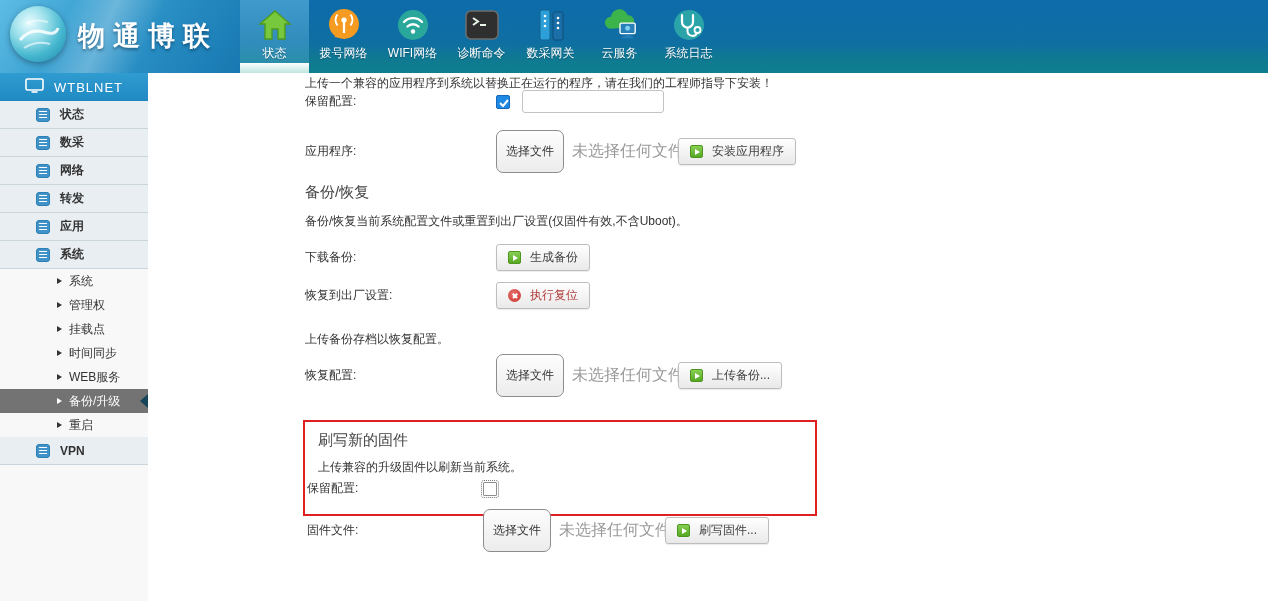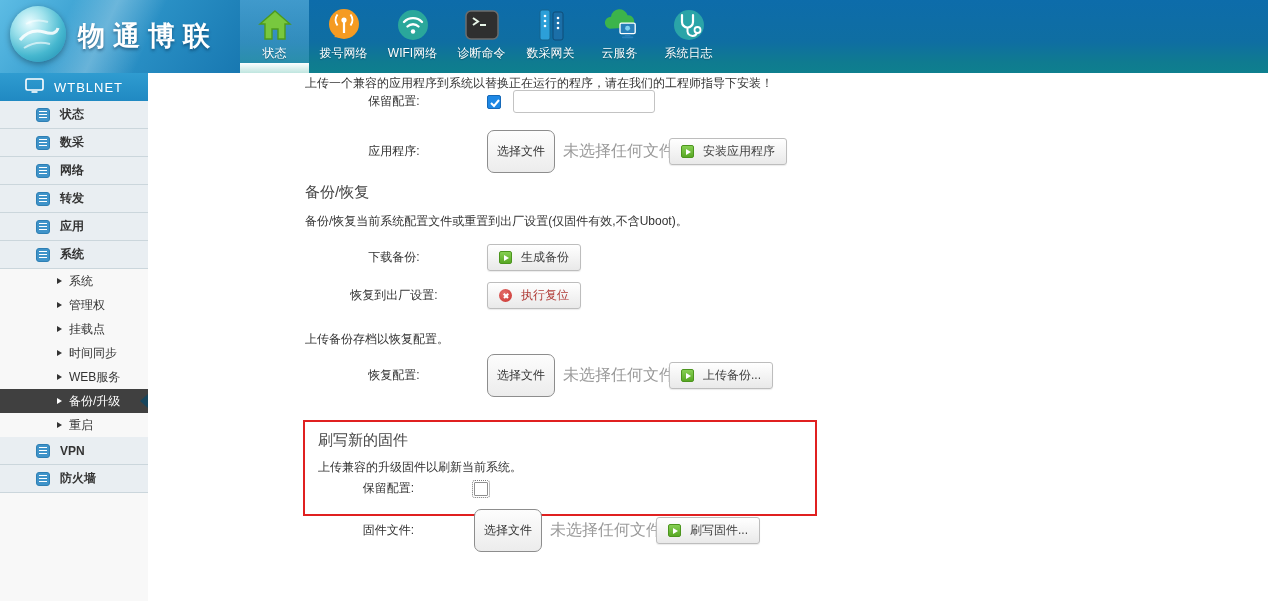--- a/index.html
+++ b/index.html
@@ -38,31 +38,31 @@
   .side-item { height:28px; background:#e9eef2; border-bottom:1px solid #cbd6dc;
     display:flex; align-items:center; padding-left:36px; gap:10px; font-size:12px;
     font-weight:bold; color:#333; cursor:pointer; }
   .list-icon { width:14px; height:14px; border-radius:3px; background:#3f93c9; border:1px solid #2e7fb4;
     display:flex; flex-direction:column; justify-content:center; gap:2px; align-items:center; flex:0 0 auto; }
   .list-icon i { display:block; width:8px; height:1px; background:#fff; }
   .sub-item { height:24px; display:flex; align-items:center; padding-left:57px; gap:7px;
     font-size:12px; color:#333; cursor:pointer; position:relative; }
   .sub-item .tri { width:0; height:0; border-top:3.5px solid transparent; border-bottom:3.5px solid transparent;
     border-left:5px solid #333; flex:0 0 auto; }
-  .sub-item.active { background:#404040; color:#fff; }
+  .sub-item.active { background:#737373; color:#fff; }
   .sub-item.active .tri { border-left-color:#fff; }
   .sub-item.active::after { content:""; position:absolute; right:0; top:50%; transform:translateY(-50%);
     width:0; height:0; border-top:7px solid transparent; border-bottom:7px solid transparent;
     border-right:8px solid #17455c; }
 
   
   .content { position:absolute; left:148px; top:73px; width:1120px; height:528px; background:#fff; }
   .intro-text { position:absolute; left:157px; top:2px; font-size:12px; color:#333; }
   .form-row { position:absolute; left:157px; display:flex; align-items:center; }
-  .row-label { width:178px; text-align:center; margin-right:4px; font-size:12px; color:#333; flex:0 0 auto; }
+  .row-label { width:178px; text-align:left; margin-right:13px; font-size:12px; color:#333; flex:0 0 auto; }
   .file-group { width:182px; display:flex; align-items:center; gap:8px; flex:0 0 auto; }
   .file-btn { font-size:12px; color:#333; padding:12px 9px; border:1px solid #8d8d8d; border-radius:7px;
     background:linear-gradient(180deg,#fdfdfd,#ececec); cursor:pointer; white-space:nowrap; }
   .no-file { font-size:16px; color:#9a9a9a; white-space:nowrap; }
   .text-input { width:142px; height:23px; border:1px solid #c3c3c3; border-radius:3px; background:#fff;
     font-size:12px; padding:0 6px; color:#333; }
   .btn { display:inline-flex; align-items:center; gap:9px; padding:4px 11px; border:1px solid #bdbdbd;
     border-radius:3px; background:linear-gradient(180deg,#ffffff,#e9e9e9); font-size:12px; color:#404040;
     box-shadow:0 1px 1px rgba(0,0,0,.08); cursor:pointer; white-space:nowrap; }
   .btn.red-text { color:#b03c38; }
@@ -279,28 +279,20 @@
     </div>
 
     <div class="side-item">
       <span class="list-icon">
           <i></i>
           <i></i>
           <i></i>
         </span>
       <span>VPN</span>
     </div>
-    <div class="side-item">
-      <span class="list-icon">
-          <i></i>
-          <i></i>
-          <i></i>
-        </span>
-      <span>防火墙</span>
-    </div>
   </aside>
 
   <main class="content">
 
     <div class="intro-text">上传一个兼容的应用程序到系统以替换正在运行的程序，请在我们的工程师指导下安装！</div>
 
     <div class="form-row" style="top:17px;">
       <span class="row-label">保留配置:</span>
       <span class="checkbox checked" style="margin-right:12px;">
         <svg width="14" height="14" viewBox="0 0 14 14">

